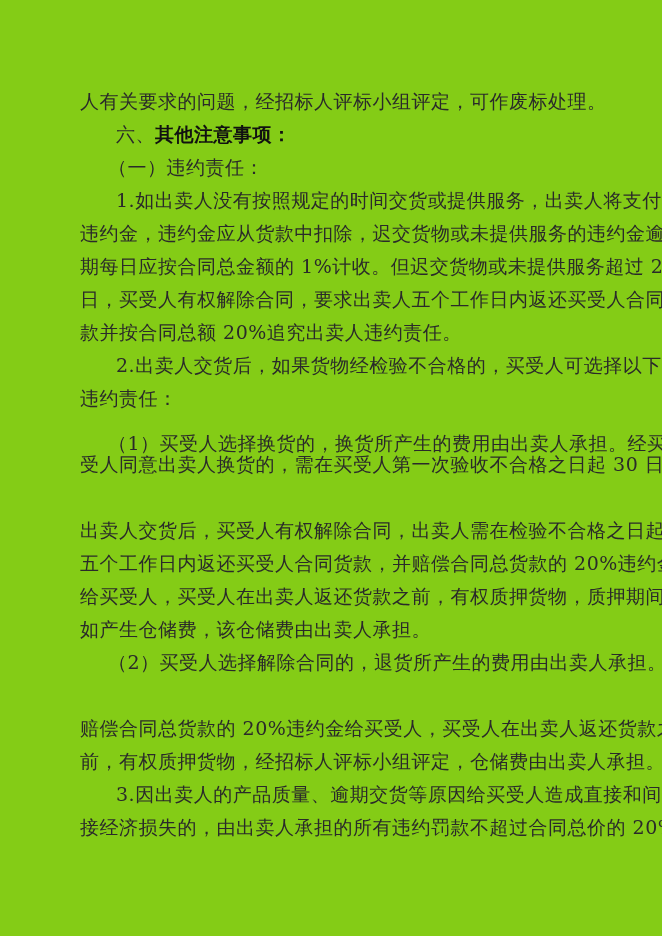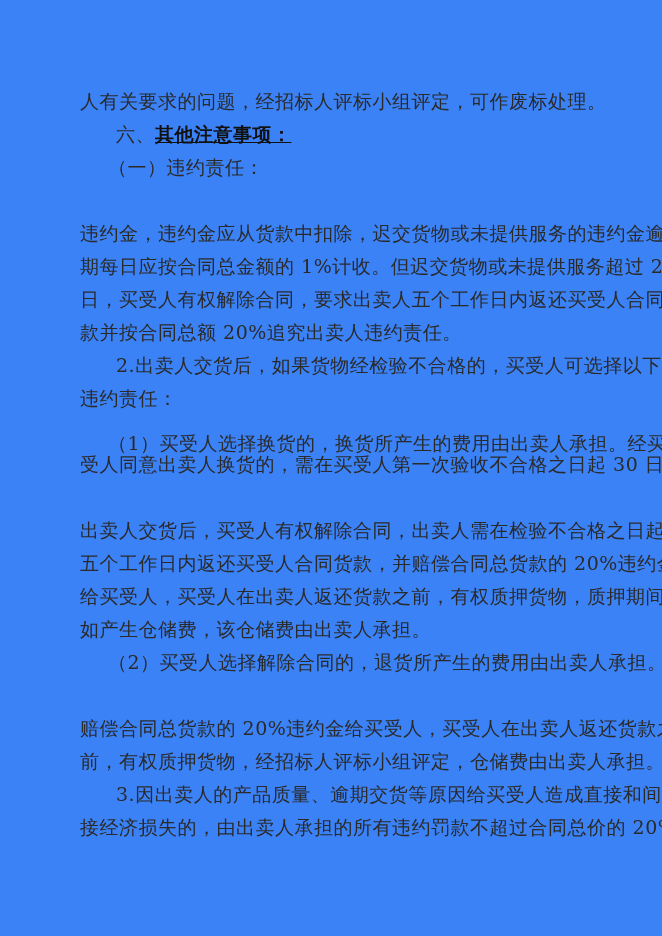--- a/index.html
+++ b/index.html
@@ -1,32 +1,33 @@
 <!DOCTYPE html>
 <html><head>
 <meta charset="utf-8">
 <style>
   html, body { margin: 0; padding: 0; background: #ffffff; }
   body { width: 662px; height: 936px; position: relative; overflow: hidden;
          font-family: "DejaVu Serif", "Liberation Serif", serif; color: #2a2a2a; }
-  .page { position: absolute; left: 0; top: 0; width: 662px; height: 936px; background: #3b82f6; }
+  .page { position: absolute; left: 0; top: 0; width: 662px; height: 936px; background: #84cc16; }
   .line { position: absolute; left: 80px; width: 540px; height: 33px; line-height: 33px;
           font-size: 19px; white-space: nowrap; text-align: justify; text-align-last: justify;
           letter-spacing: 0.5px; }
   .line.last { text-align-last: left; }
   .indent1 { left: 116px; width: 504px; }
-  .bold { font-weight: bold; color: #111; text-decoration: underline; }
+  .bold { font-weight: bold; color: #111; }
 </style>
 </head>
 <body>
 
 <div class="page">
   <div class="line last" style="top:85px">人有关要求的问题，经招标人评标小组评定，可作废标处理。</div>
   <div class="line indent1 last" style="top:118px"><span>六、</span><span class="bold">其他注意事项：</span></div>
   <div class="line indent1 last" style="top:151px;left:108px">（一）违约责任：</div>
+  <div class="line indent1" style="top:184px">1.如出卖人没有按照规定的时间交货或提供服务，出卖人将支付</div>
   <div class="line" style="top:217px">违约金，违约金应从货款中扣除，迟交货物或未提供服务的违约金逾</div>
   <div class="line" style="top:250px">期每日应按合同总金额的 1%计收。但迟交货物或未提供服务超过 20</div>
   <div class="line" style="top:283px">日，买受人有权解除合同，要求出卖人五个工作日内返还买受人合同货</div>
   <div class="line last" style="top:316px">款并按合同总额 20%追究出卖人违约责任。</div>
   <div class="line indent1" style="top:349px">2.出卖人交货后，如果货物经检验不合格的，买受人可选择以下</div>
   <div class="line last" style="top:382px">违约责任：</div>
   <div class="line indent1" style="top:427px;left:108px;width:512px">（1）买受人选择换货的，换货所产生的费用由出卖人承担。经买</div>
   <div class="line" style="top:448px">受人同意出卖人换货的，需在买受人第一次验收不合格之日起 30 日内</div>
   <div class="line" style="top:514px">出卖人交货后，买受人有权解除合同，出卖人需在检验不合格之日起</div>
   <div class="line" style="top:547px">五个工作日内返还买受人合同货款，并赔偿合同总货款的 20%违约金</div>

